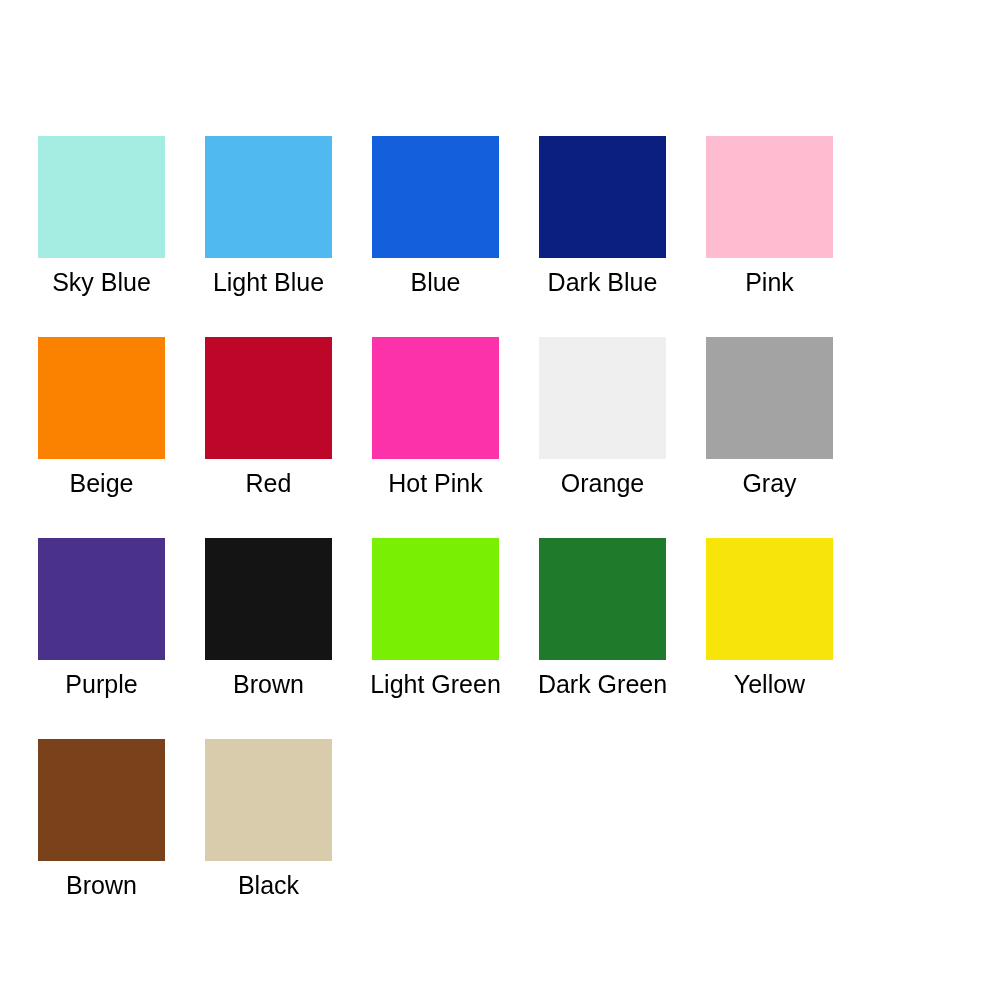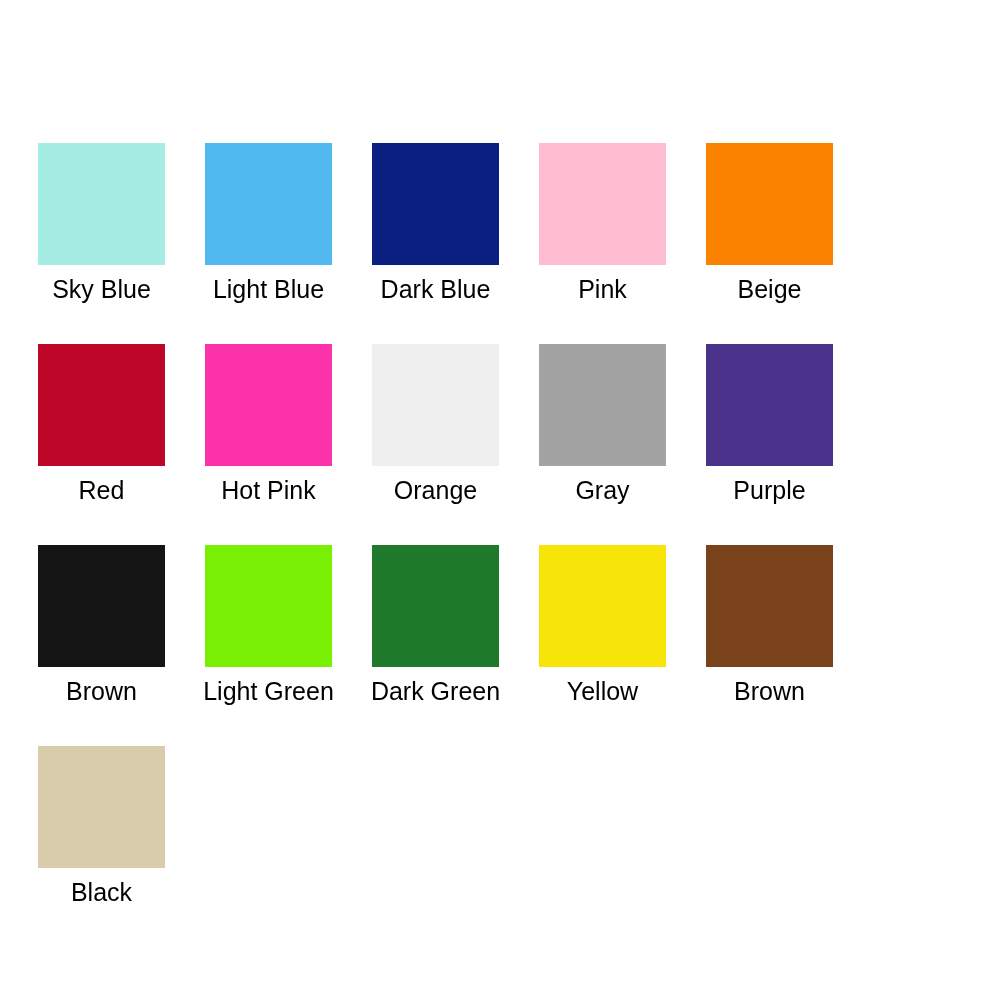--- a/index.html
+++ b/index.html
@@ -18,21 +18,21 @@
   #palette {
     position: relative;
     width: 1000px;
     height: 1000px;
     background: #ffffff;
   }
 
   .swatch-grid {
     position: absolute;
     left: 38px;
-    top: 143px;
+    top: 136px;
     width: 924px;
     display: grid;
     grid-template-columns: repeat(5, 127px);
     column-gap: 72px;
     row-gap: 66px;
     align-content: start;
     justify-content: start;
     gap: 40px;
   }
 
@@ -68,20 +68,24 @@
 
 <div id="palette">
   <div class="swatch-grid">
       <div class="swatch-cell">
         <div class="swatch-chip" style="background-color: rgb(165, 237, 226);"></div>
         <span class="swatch-label">Sky Blue</span>
       </div>
       <div class="swatch-cell">
         <div class="swatch-chip" style="background-color: rgb(79, 185, 240);"></div>
         <span class="swatch-label">Light Blue</span>
+      </div>
+      <div class="swatch-cell">
+        <div class="swatch-chip" style="background-color: rgb(20, 96, 220);"></div>
+        <span class="swatch-label">Blue</span>
       </div>
       <div class="swatch-cell">
         <div class="swatch-chip" style="background-color: rgb(10, 31, 128);"></div>
         <span class="swatch-label">Dark Blue</span>
       </div>
       <div class="swatch-cell">
         <div class="swatch-chip" style="background-color: rgb(253, 188, 208);"></div>
         <span class="swatch-label">Pink</span>
       </div>
       <div class="swatch-cell">

